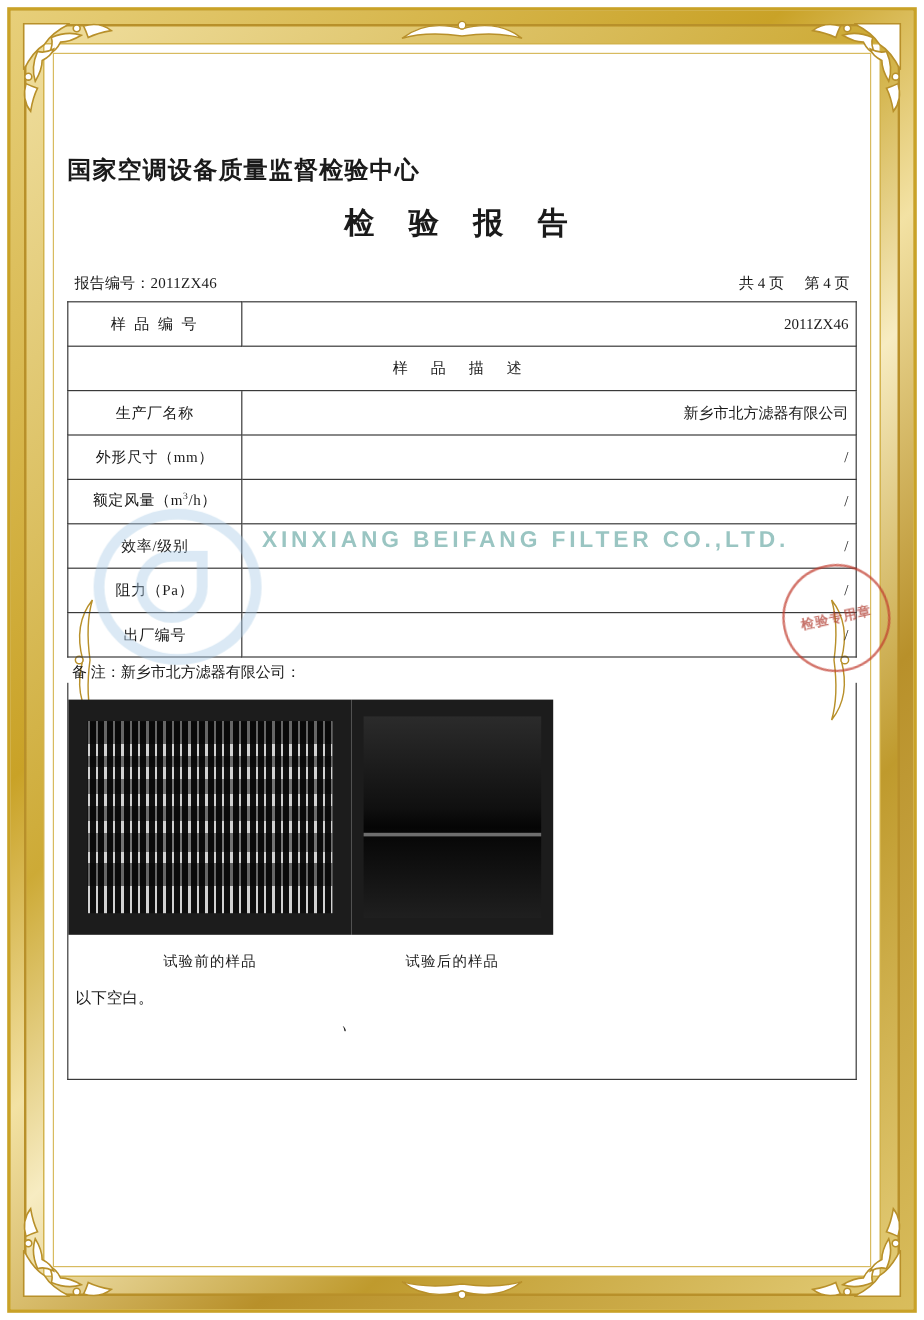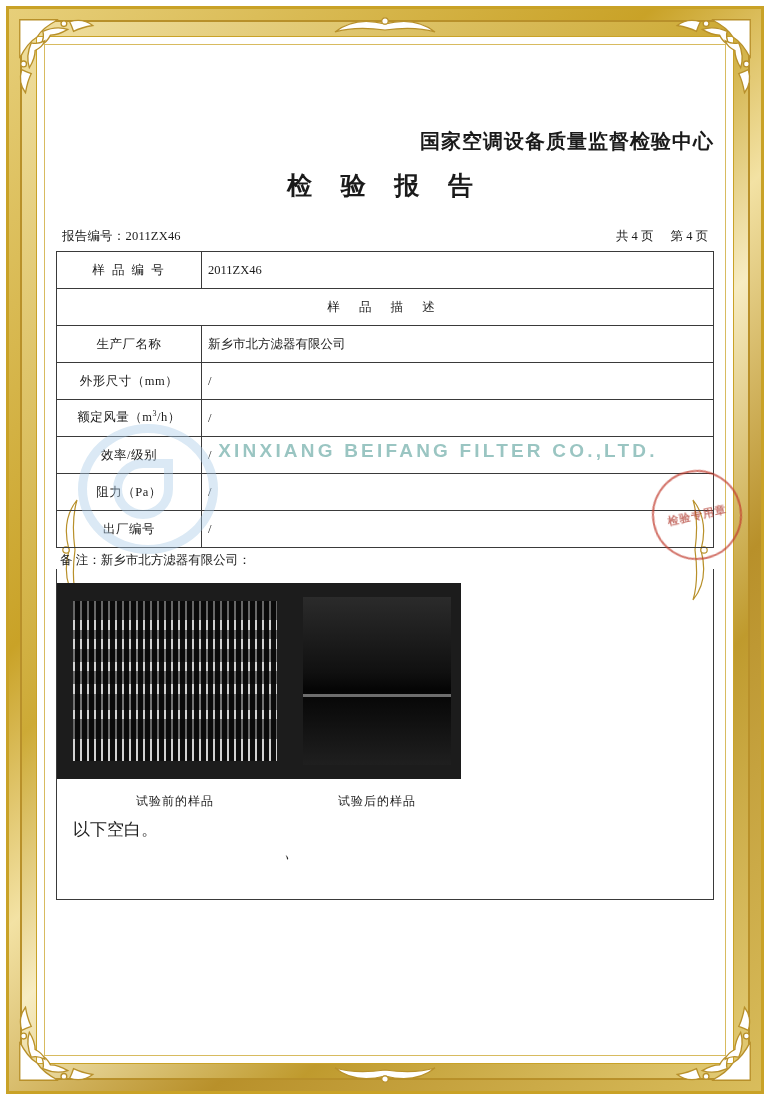--- a/index.html
+++ b/index.html
@@ -74,21 +74,21 @@
   
   .content {
     position: absolute;
     left: 56px;
     top: 56px;
     right: 56px;
     bottom: 56px;
   }
 
   .doc-title {
-    text-align: right;
+    text-align: left;
     font-size: 20px;
     font-weight: bold;
     letter-spacing: 1px;
     margin-top: 72px;
     font-family: "DejaVu Serif", serif;
   }
   .doc-subtitle {
     text-align: center;
     font-size: 25px;
     font-weight: bold;
@@ -122,20 +122,21 @@
     vertical-align: middle;
   }
   td.label {
     width: 132px;
     text-align: center;
     letter-spacing: 2px;
   }
   td.label.tight { letter-spacing: 0.5px; }
   td.value {
     padding-left: 18px;
+    text-align: right;
   }
   td.section {
     text-align: center;
     letter-spacing: 8px;
     font-size: 13px;
   }
   .sup { font-size: 8px; vertical-align: super; }
 
   .remark {
     margin-top: 4px;
@@ -203,23 +204,23 @@
   .slab::after {
     content: "";
     position: absolute;
     left: 0; right: 0; top: 58%;
     height: 3px;
     background: #9a9a9a;
     opacity: 0.7;
   }
 
   .blank-note {
-    font-size: 17px;
-    position: absolute;
-    left: 16px;
+    font-size: 13px;
+    position: absolute;
+    left: 6px;
     bottom: 58px;
   }
   .stroke-mark {
     position: absolute;
     left: 228px;
     bottom: 34px;
     font-size: 17px;
     transform: rotate(18deg);
     color: #222;
   }

